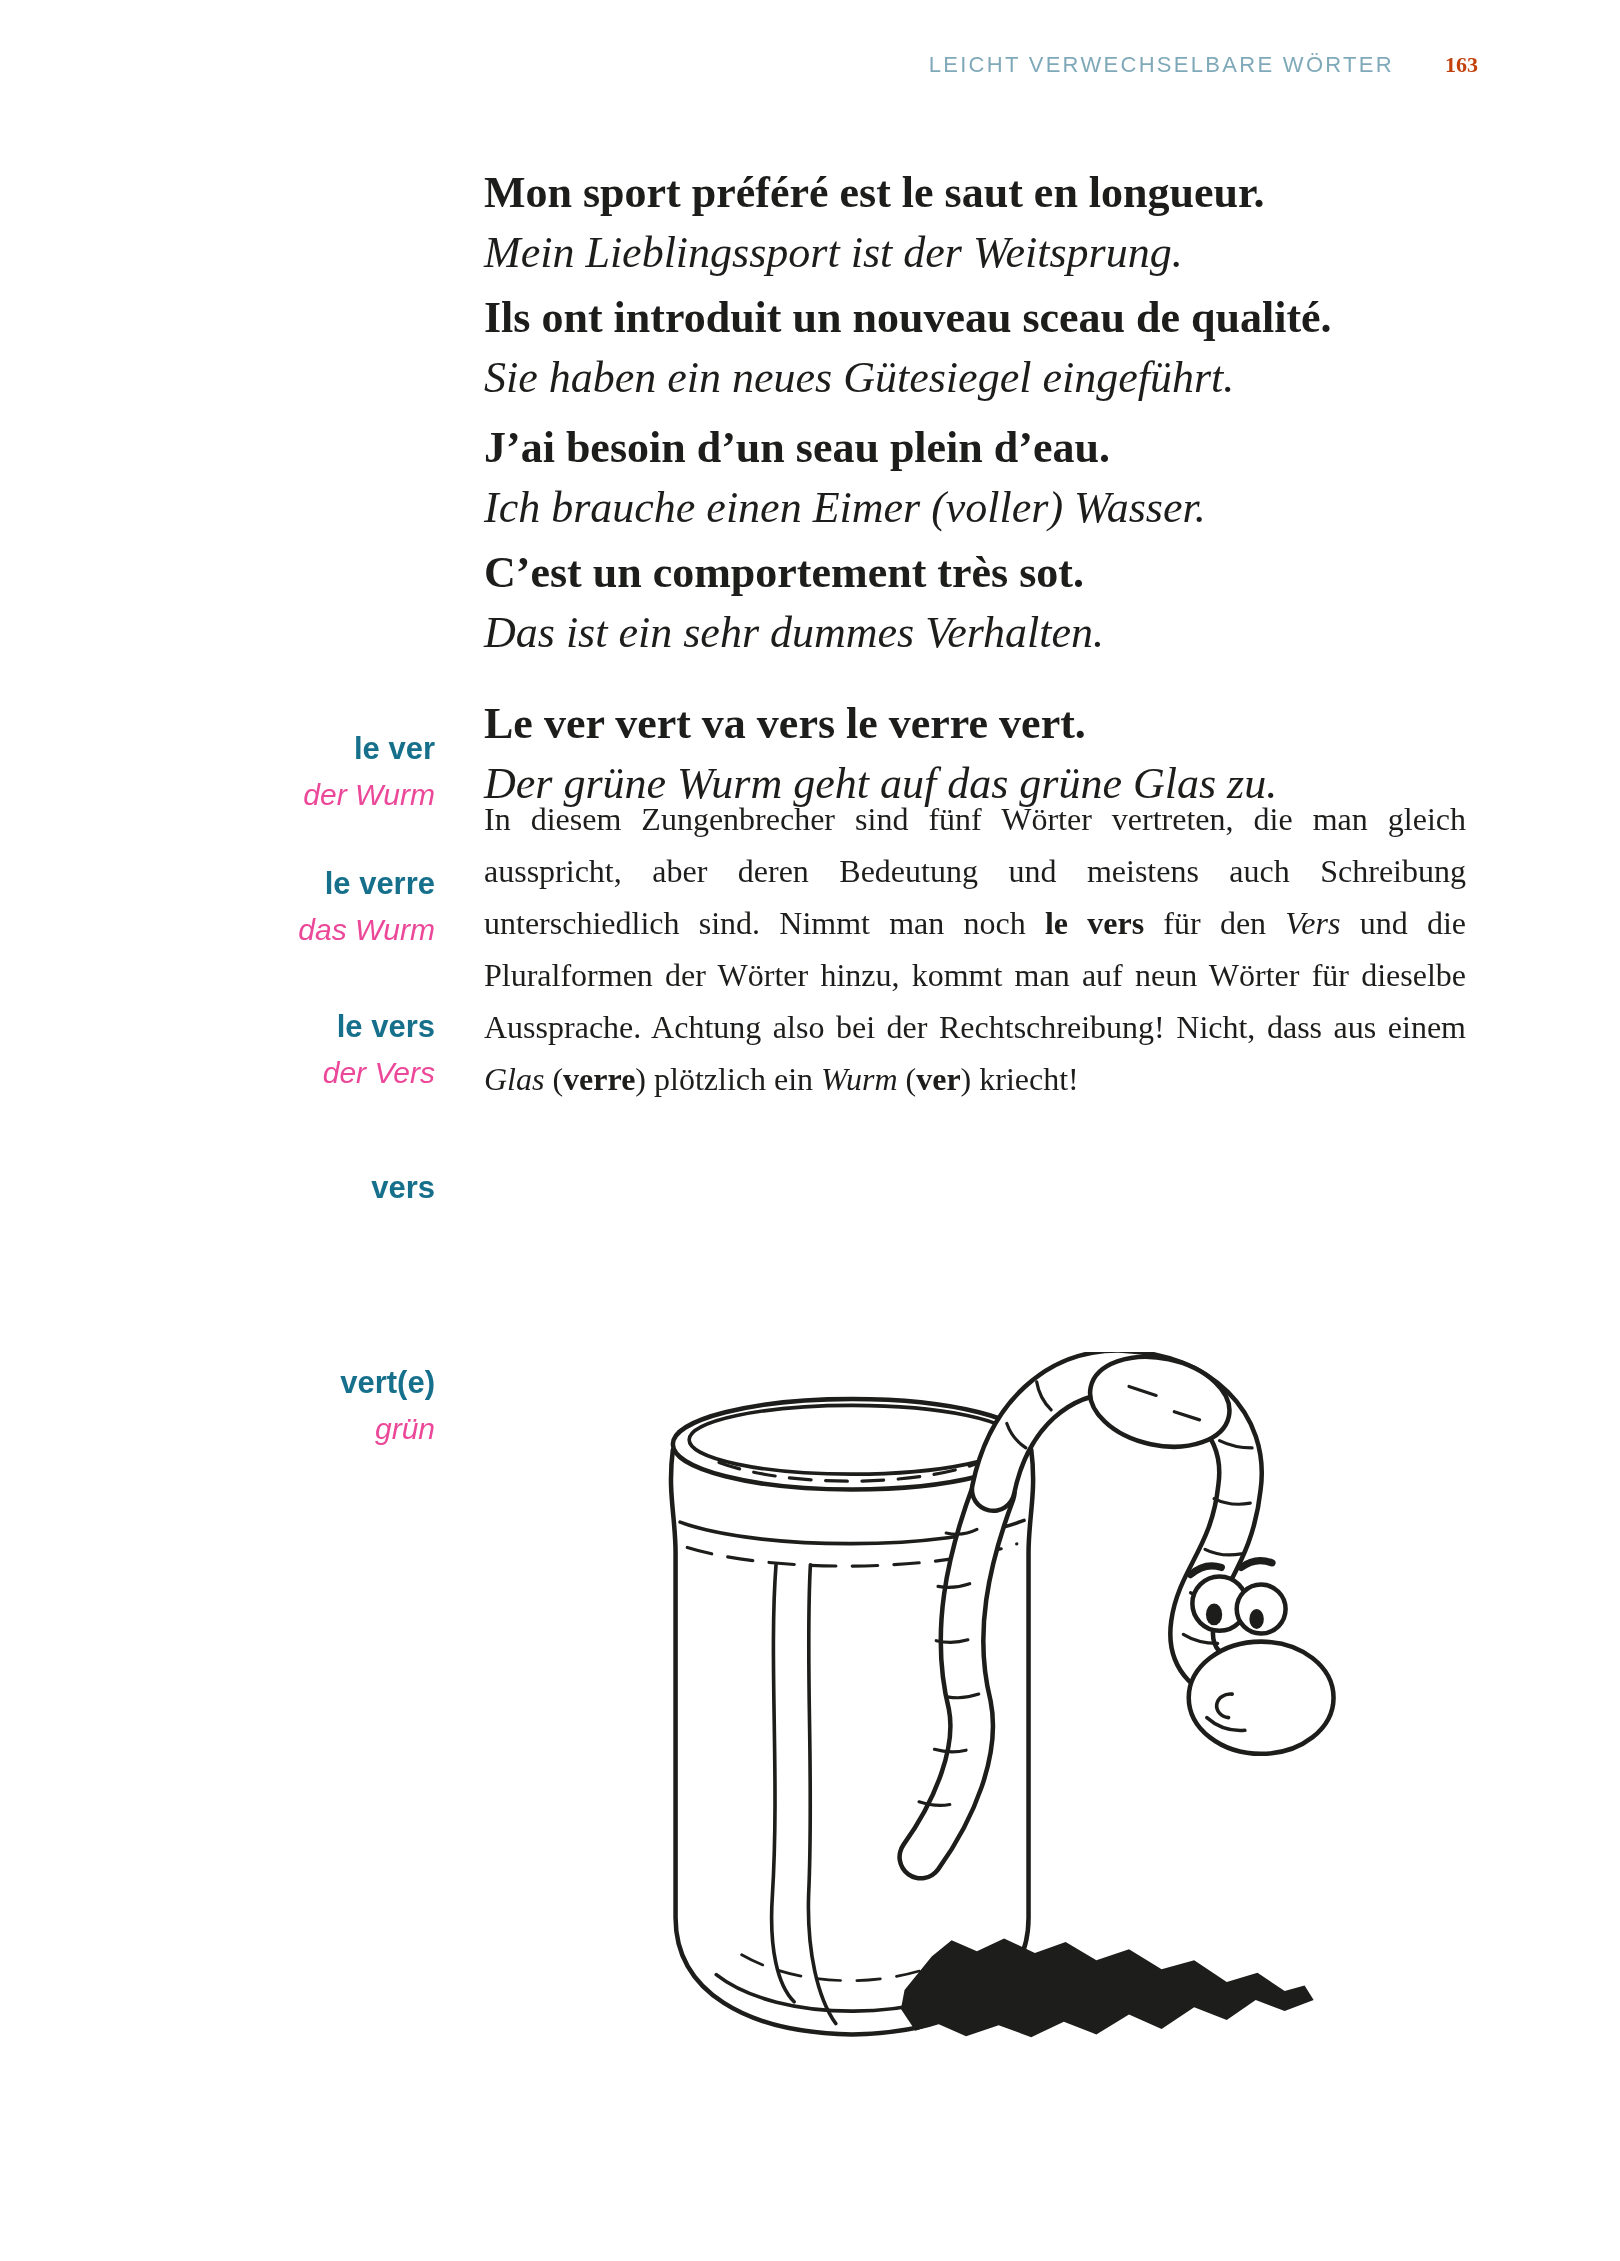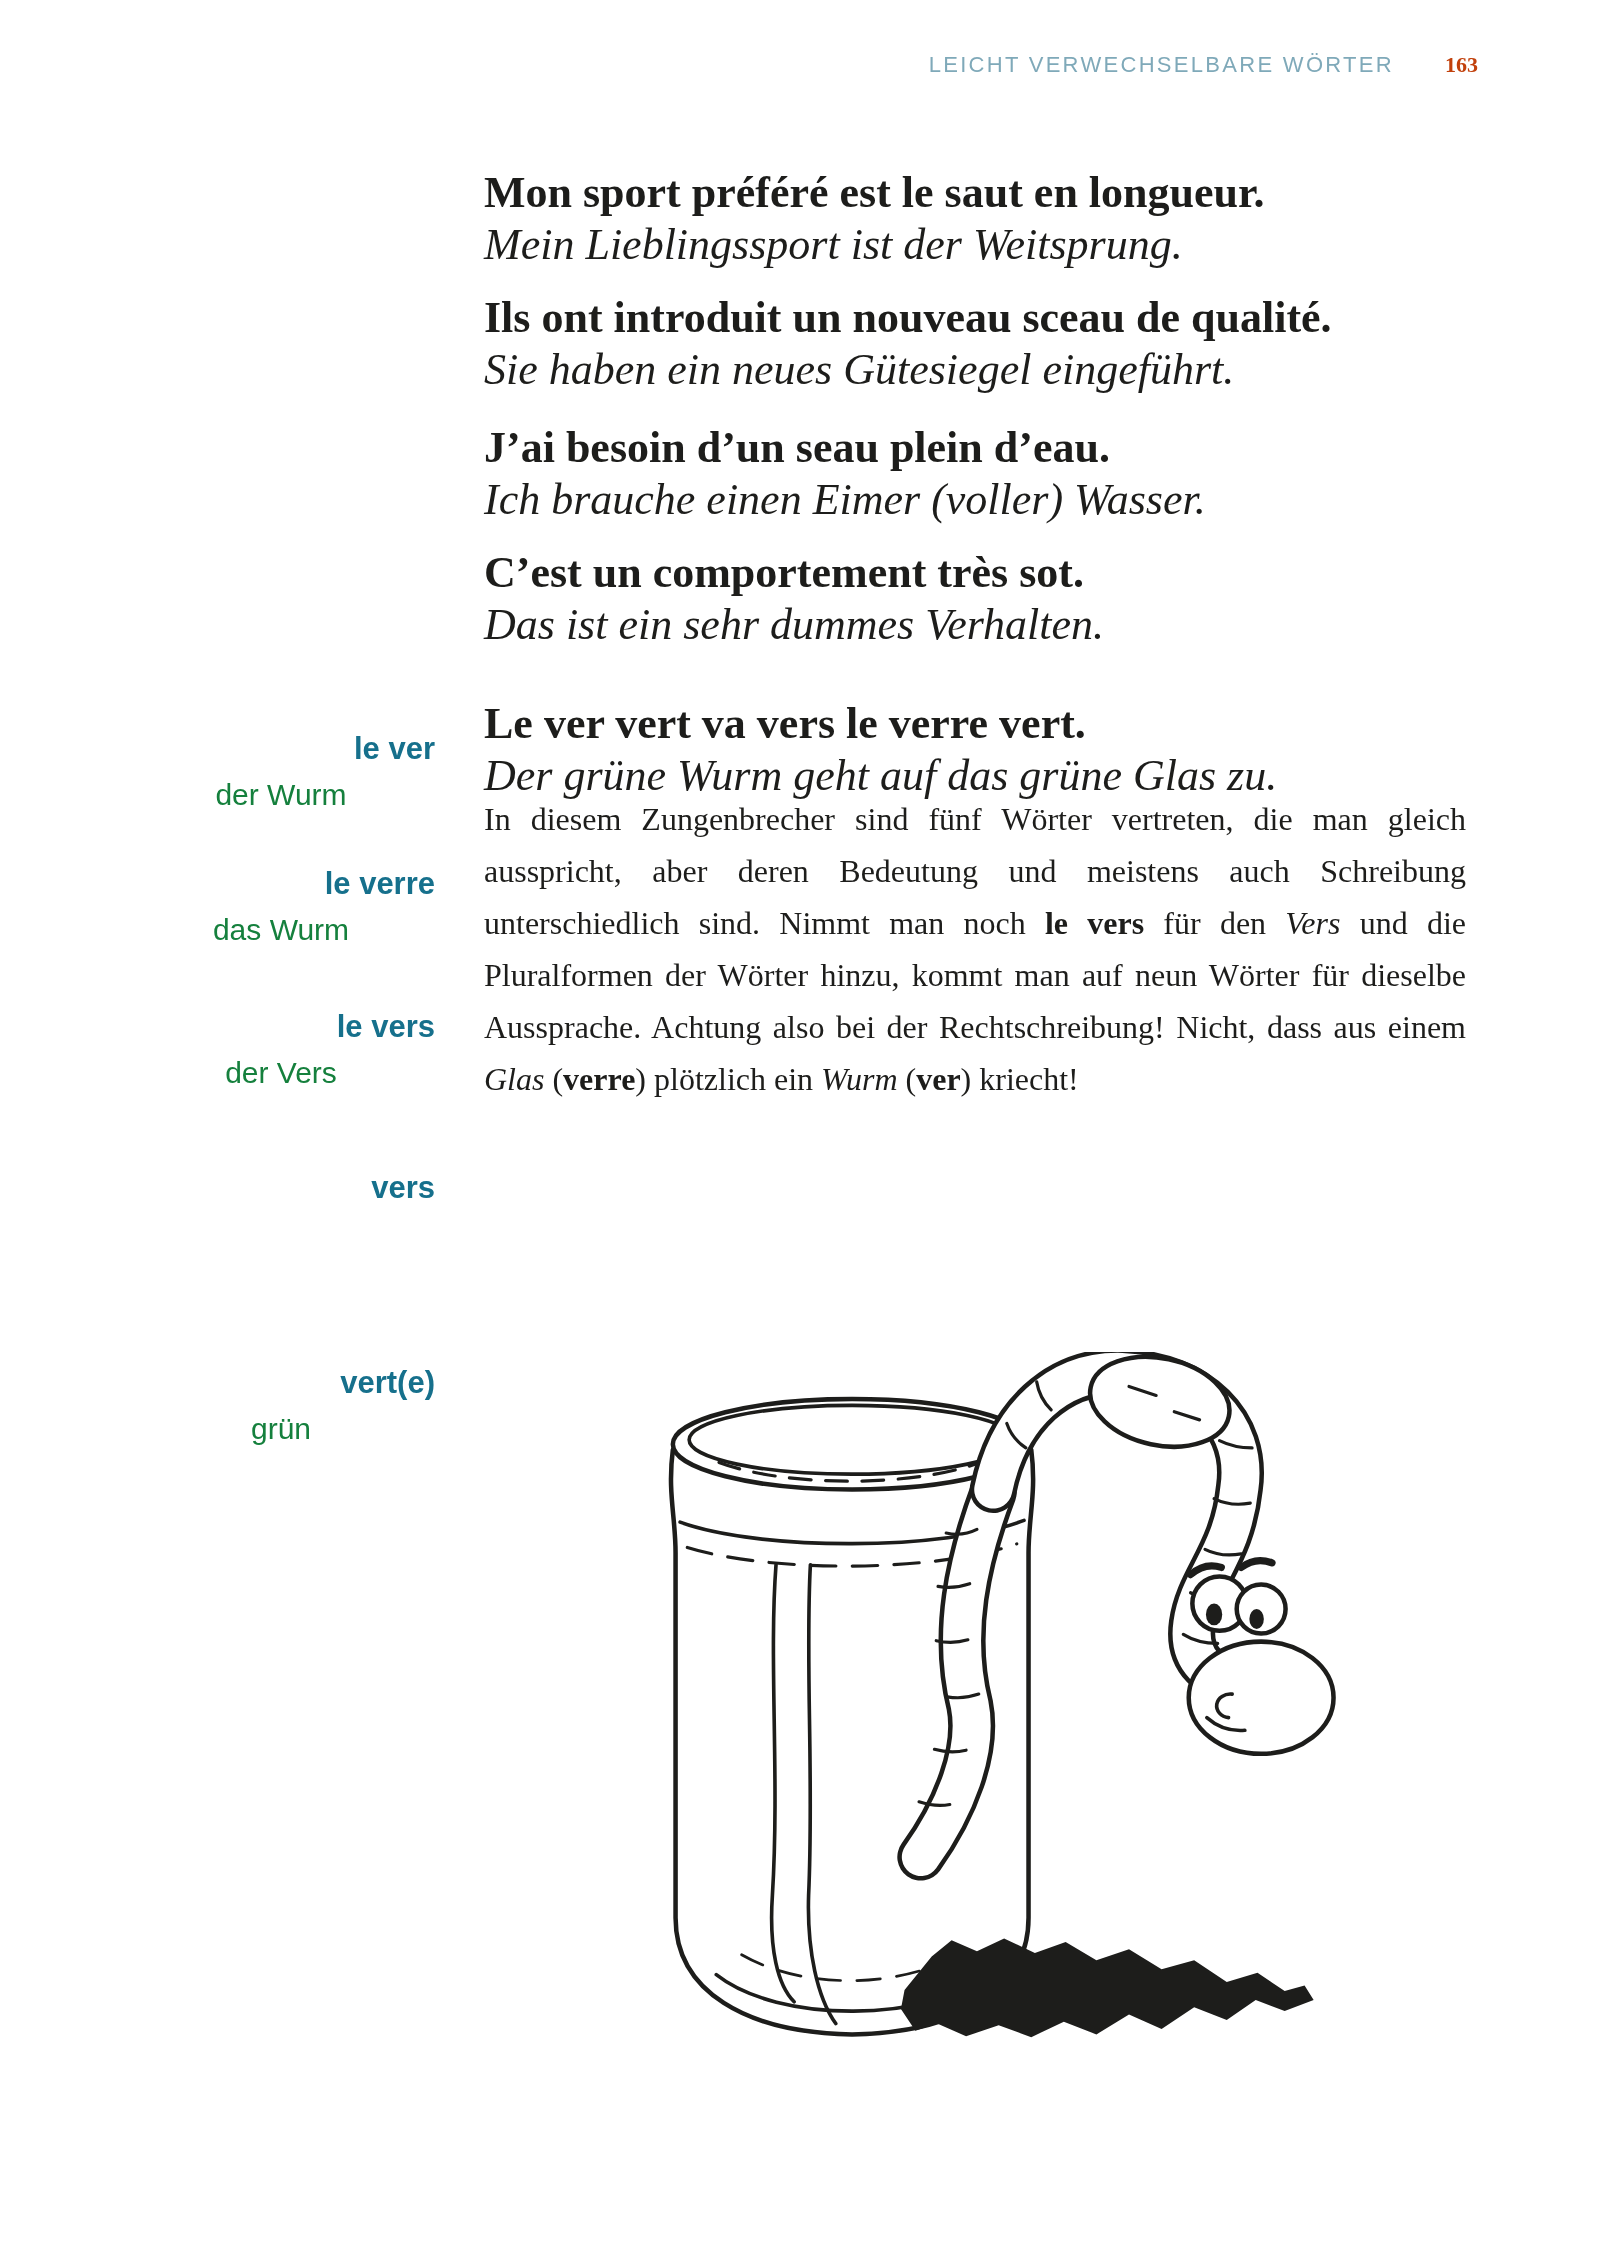--- a/index.html
+++ b/index.html
@@ -24,33 +24,32 @@
   .runhead .pagenum{
     font-family:Liberation Serif, serif;
     font-size:22px;font-weight:700;color:#c2410c;
   }
   
   .pair{
     position:absolute;left:484px;width:986px;
     font-size:44px;line-height:52px;color:#1d1d1b;
   }
   .pair .fr{font-weight:700;}
-  .pair .de{font-style:italic;font-weight:400;}
+  .pair .de{font-style:italic;font-weight:400;margin-top:8px;}
   
   .vocab{
     position:absolute;left:127px;width:308px;text-align:right;
     font-family:"Liberation Sans", sans-serif;
   }
   .vocab .term{
     font-size:31px;font-weight:700;line-height:45px;color:#16708c;
   }
   .vocab .trans{
-    font-size:30px;line-height:47px;color:#15803d;
+    font-size:30px;font-style:italic;line-height:47px;color:#ec4899;
     white-space:pre-line;
-    text-align:center;
   }
   
   .para{
     position:absolute;left:484px;top:793px;width:982px;
     font-size:32px;line-height:52px;color:#1d1d1b;
     text-align:justify;
   }
   .para .run-bold{font-weight:700;}
   .para .run-italic{font-style:italic;}
   

